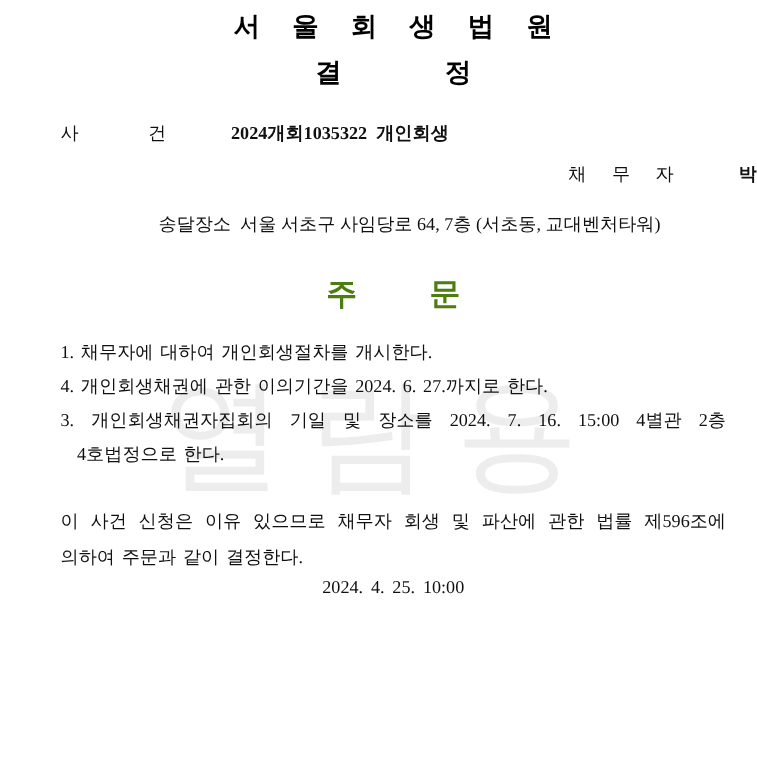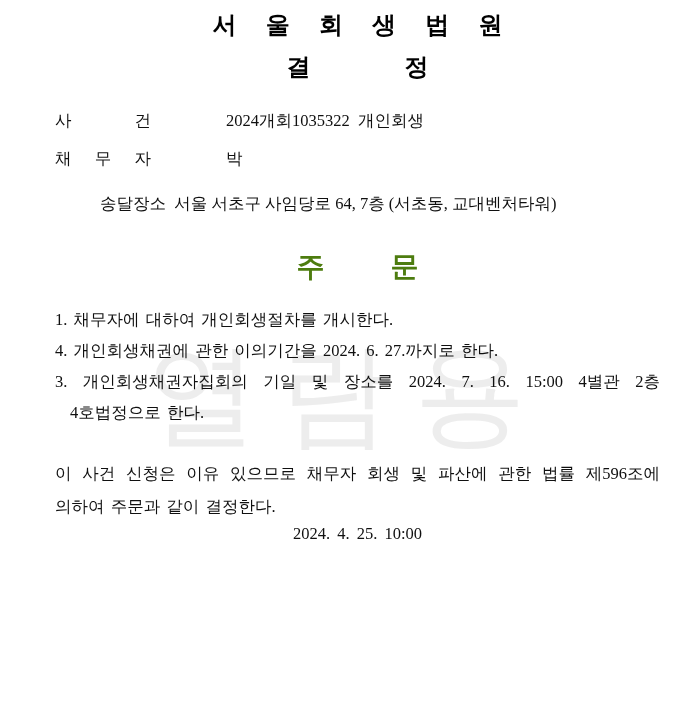--- a/index.html
+++ b/index.html
@@ -28,27 +28,27 @@
     text-align: justify; text-align-last: justify;
   }
   .doc-title {
     width: 142px; margin: 14px auto 14px;
     font-family: Liberation Mono, monospace;
     font-weight: 700; font-size: 24px; line-height: 30px;
     color: #000;
     text-align: justify; text-align-last: justify;
   }
   .case-row { display: flex; margin: 26px 0 0 28px; line-height: 22px; }
-  .case-row + .case-row { margin-top: 16px; }
+  .case-row + .case-row { margin-top: 16px; justify-content: flex-end; }
   .case-label {
     width: 96px; flex: none;
     text-align: justify; text-align-last: justify;
   }
-  .case-value { margin-left: 75px; white-space: pre-wrap; }
-  .service-block { margin: 21px 20px 0 73px; line-height: 25px; }
+  .case-value { margin-left: 59px; white-space: pre-wrap; font-weight: bold; }
+  .service-block { margin: 21px 20px 0 117px; line-height: 25px; }
   .service-line { white-space: pre-wrap; word-break: keep-all; }
   .section-heading {
     font-family: "Liberation Sans", "DejaVu Sans", sans-serif;
     font-weight: 700; font-size: 28px; line-height: 30px;
     color: #4d7c0f;
     text-align: justify; text-align-last: justify;
   }
   .order-heading { width: 122px; margin: 36px auto 0; }
   .reason-heading { width: 107px; margin: 7px auto 0; }
   .order-list { list-style: none; margin: 22px 28px 0; line-height: 31px; }

